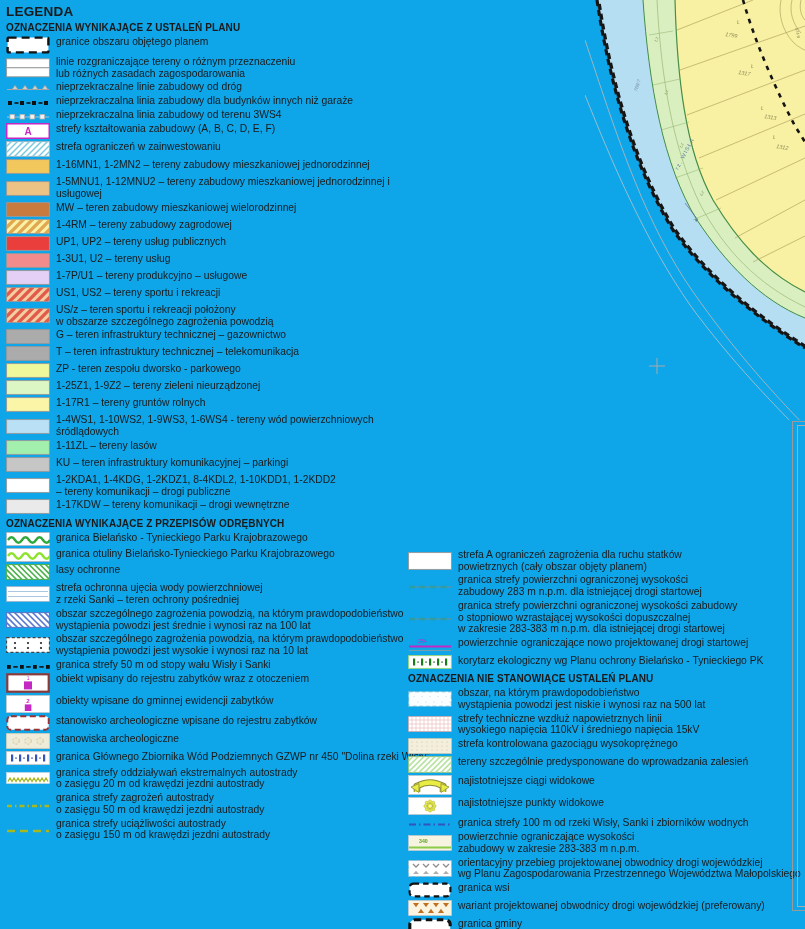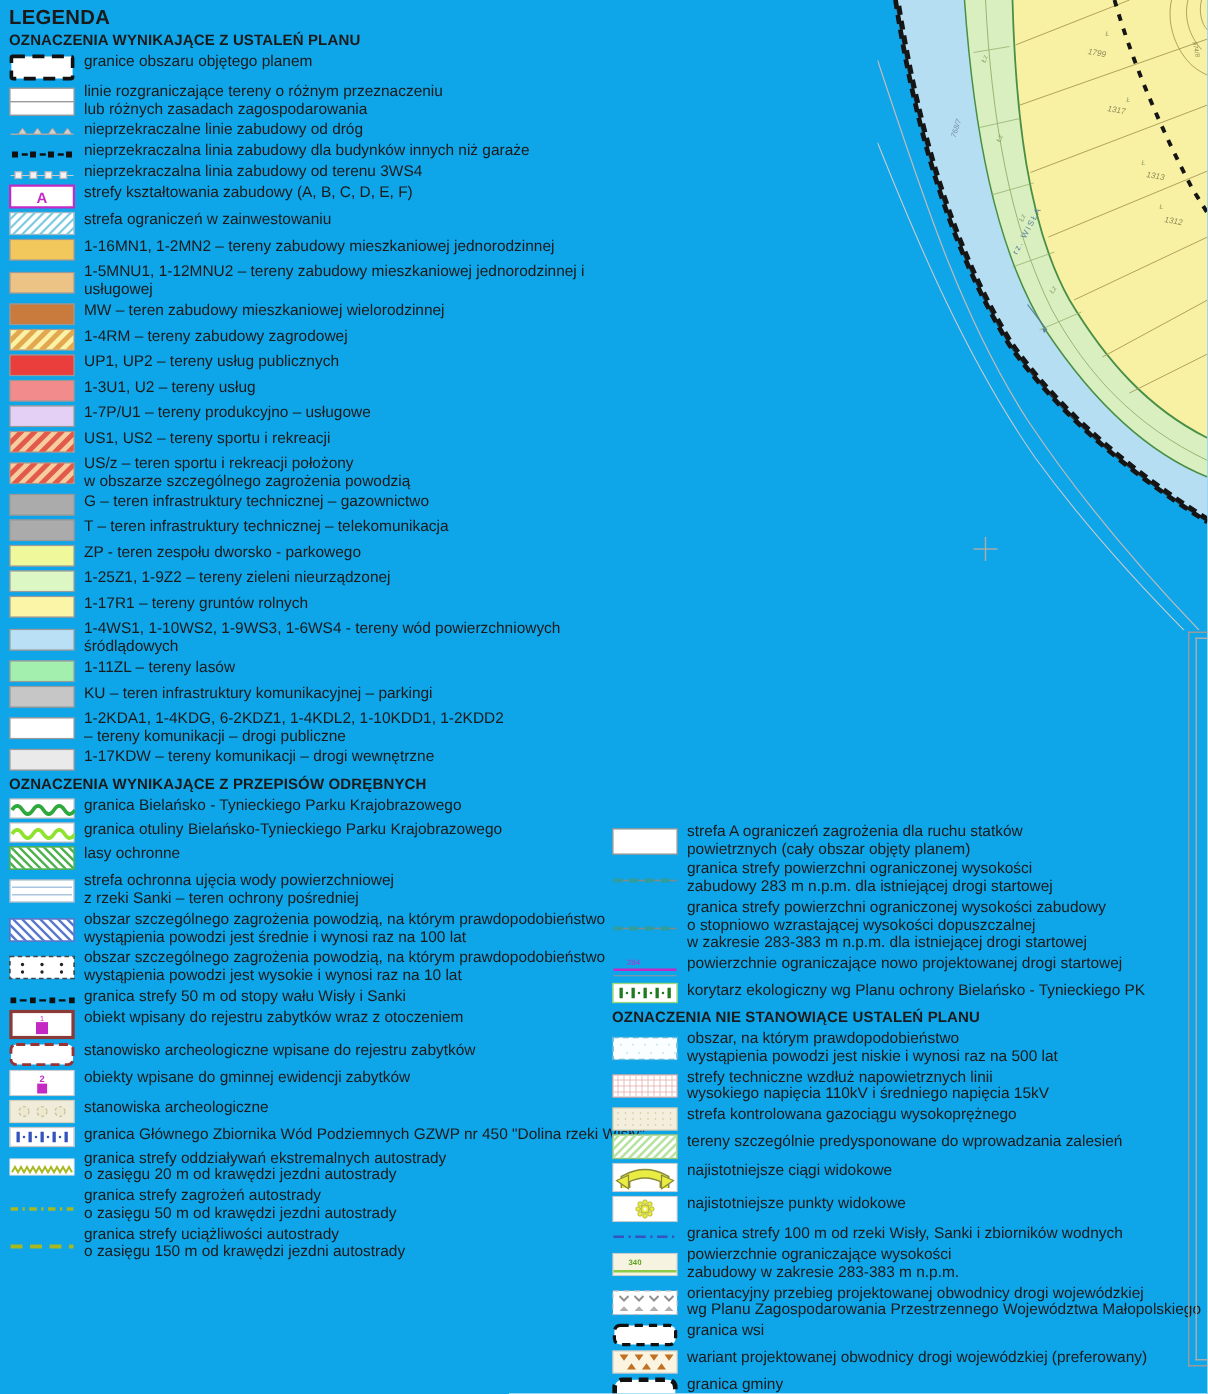--- a/index.html
+++ b/index.html
@@ -307,21 +307,21 @@
             </svg>
           </span>
           <span class="lbl">KU – teren infrastruktury komunikacyjnej – parkingi</span>
         </div>
         <div class="row">
           <span class="sw">
             <svg width="44" height="15" viewBox="0 0 44 15">
               <rect x="0.6" y="0.6" width="42.8" height="13.8" fill="#FFFFFF" stroke="#999" stroke-width="0.9"></rect>
             </svg>
           </span>
-          <span class="lbl">1-2KDA1, 1-4KDG, 6-2KDZ1, 1-4KDL2, 1-10KDD1, 1-2KDD2
+          <span class="lbl">1-2KDA1, 1-4KDG, 1-2KDZ1, 8-4KDL2, 1-10KDD1, 1-2KDD2
 – tereny komunikacji – drogi publiczne</span>
         </div>
         <div class="row">
           <span class="sw">
             <svg width="44" height="15" viewBox="0 0 44 15">
               <rect x="0.6" y="0.6" width="42.8" height="13.8" fill="#EAEAEA" stroke="#999" stroke-width="0.9"></rect>
             </svg>
           </span>
           <span class="lbl">1-17KDW – tereny komunikacji – drogi wewnętrzne</span>
         </div>
@@ -449,35 +449,35 @@
             <svg width="44" height="20" viewBox="0 0 44 20">
               <rect x="1.3" y="1.3" width="41.4" height="17.4" fill="#fff" stroke="#8B3A3A" stroke-width="2.2"></rect>
               <text x="22" y="7.4" text-anchor="middle" font-size="4.8" fill="#C429C4">1</text>
               <rect x="18" y="8.4" width="8" height="8" fill="#C429C4"></rect>
             </svg>
           </span>
           <span class="lbl">obiekt wpisany do rejestru zabytków wraz z otoczeniem</span>
         </div>
         <div class="row">
           <span class="sw">
-            <svg width="44" height="16" viewBox="0 0 44 16">
-              <rect x="1.3" y="1.3" width="41.4" height="13.4" rx="3.5" fill="#fff" stroke="#993333" stroke-width="1.9" stroke-dasharray="6 3.5"></rect>
-            </svg>
-          </span>
-          <span class="lbl">stanowisko archeologiczne wpisane do rejestru zabytków</span>
-        </div>
-        <div class="row">
-          <span class="sw">
             <svg width="44" height="18" viewBox="0 0 44 18">
               <rect x="0.6" y="0.6" width="42.8" height="16.8" fill="#fff" stroke="#ccc" stroke-width="0.8"></rect>
               <text x="22" y="8" text-anchor="middle" font-size="6.2" font-weight="bold" fill="#C429C4">2</text>
               <rect x="18.8" y="9.4" width="6.6" height="6.6" fill="#C429C4"></rect>
             </svg>
           </span>
           <span class="lbl">obiekty wpisane do gminnej ewidencji zabytków</span>
+        </div>
+        <div class="row">
+          <span class="sw">
+            <svg width="44" height="16" viewBox="0 0 44 16">
+              <rect x="1.3" y="1.3" width="41.4" height="13.4" rx="3.5" fill="#fff" stroke="#993333" stroke-width="1.9" stroke-dasharray="6 3.5"></rect>
+            </svg>
+          </span>
+          <span class="lbl">stanowisko archeologiczne wpisane do rejestru zabytków</span>
         </div>
         <div class="row">
           <span class="sw">
             <svg width="44" height="16" viewBox="0 0 44 16">
               <rect x="0.6" y="0.6" width="42.8" height="14.8" fill="#F0ECDA" stroke="#D5CFB8" stroke-width="0.9"></rect>
               <circle cx="10" cy="8" r="3.3" fill="#EDE8D0" stroke="#CBC49E" stroke-width="0.9" stroke-dasharray="2 1.6"></circle>
               <circle cx="22" cy="8" r="3.3" fill="#EDE8D0" stroke="#CBC49E" stroke-width="0.9" stroke-dasharray="2 1.6"></circle>
               <circle cx="34" cy="8" r="3.3" fill="#EDE8D0" stroke="#CBC49E" stroke-width="0.9" stroke-dasharray="2 1.6"></circle>
             </svg>
           </span>

